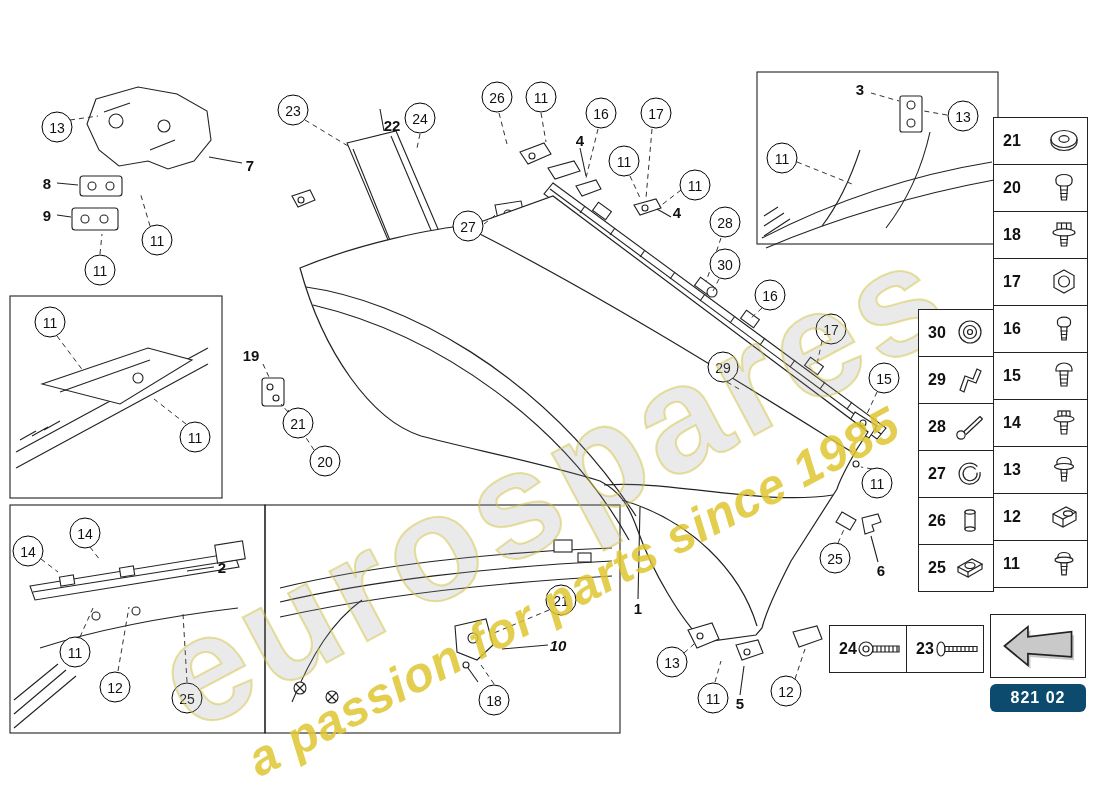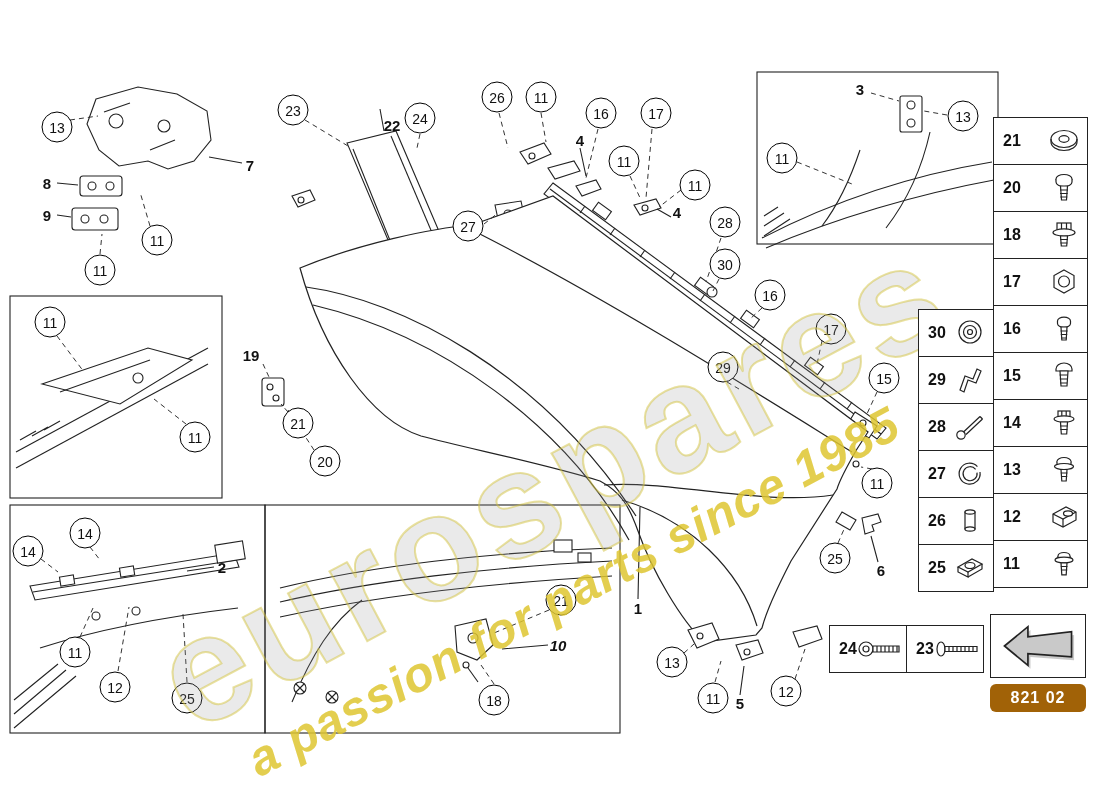--- a/index.html
+++ b/index.html
@@ -51,21 +51,21 @@
   .cell .num { font-weight:bold; font-size:16px; }
   .cell .ic { display:flex; align-items:center; }
 
   .arrow-box {
     position:absolute; left:990px; top:614px; width:96px; height:64px; z-index:6;
     border:1px solid #222; background:#fff; display:flex; align-items:center; justify-content:center;
     cursor:pointer; box-sizing:border-box;
   }
   .code-badge {
     position:absolute; left:990px; top:684px; width:96px; height:28px; z-index:6;
-    background:#a16207; color:#fff; border-radius:6px; font-weight:bold; font-size:16px;
+    background:#0c4a6e; color:#fff; border-radius:6px; font-weight:bold; font-size:16px;
     letter-spacing:1px; display:flex; align-items:center; justify-content:center; box-sizing:border-box;
   }
 </style>
 </head>
 <body>
 
 <div class="stage">
 
   <svg class="art" width="1100" height="800" viewBox="0 0 1100 800">
 

